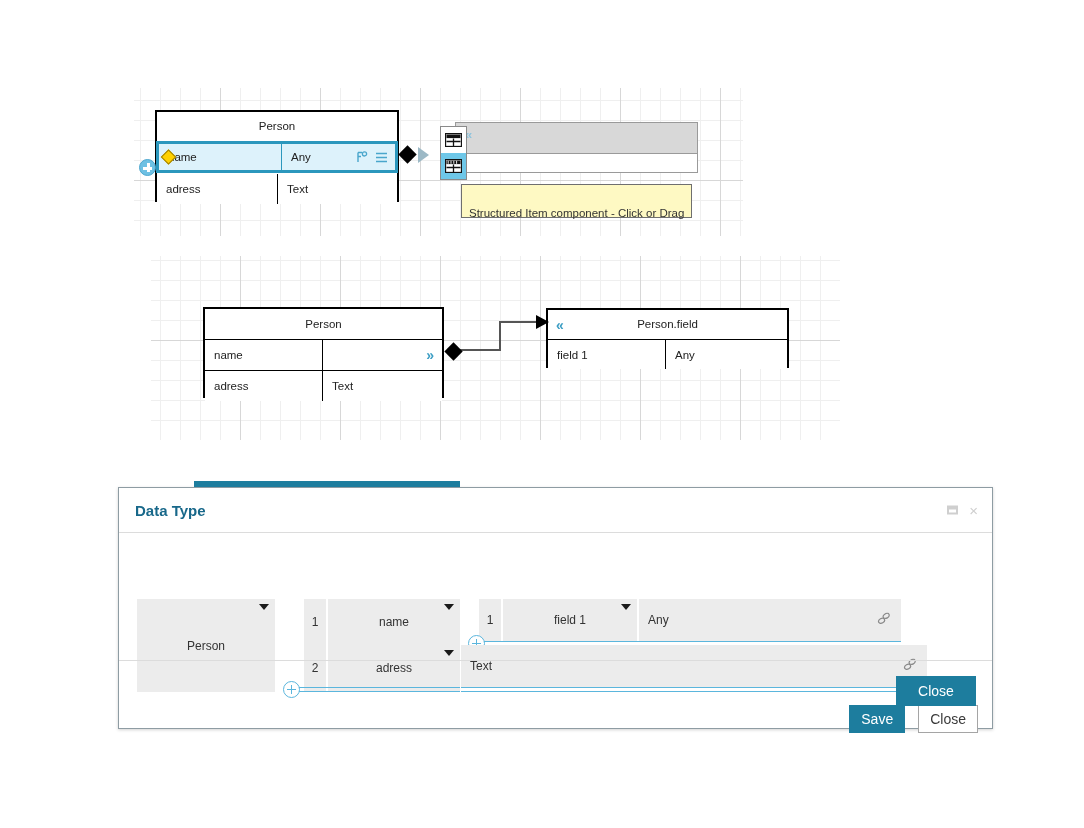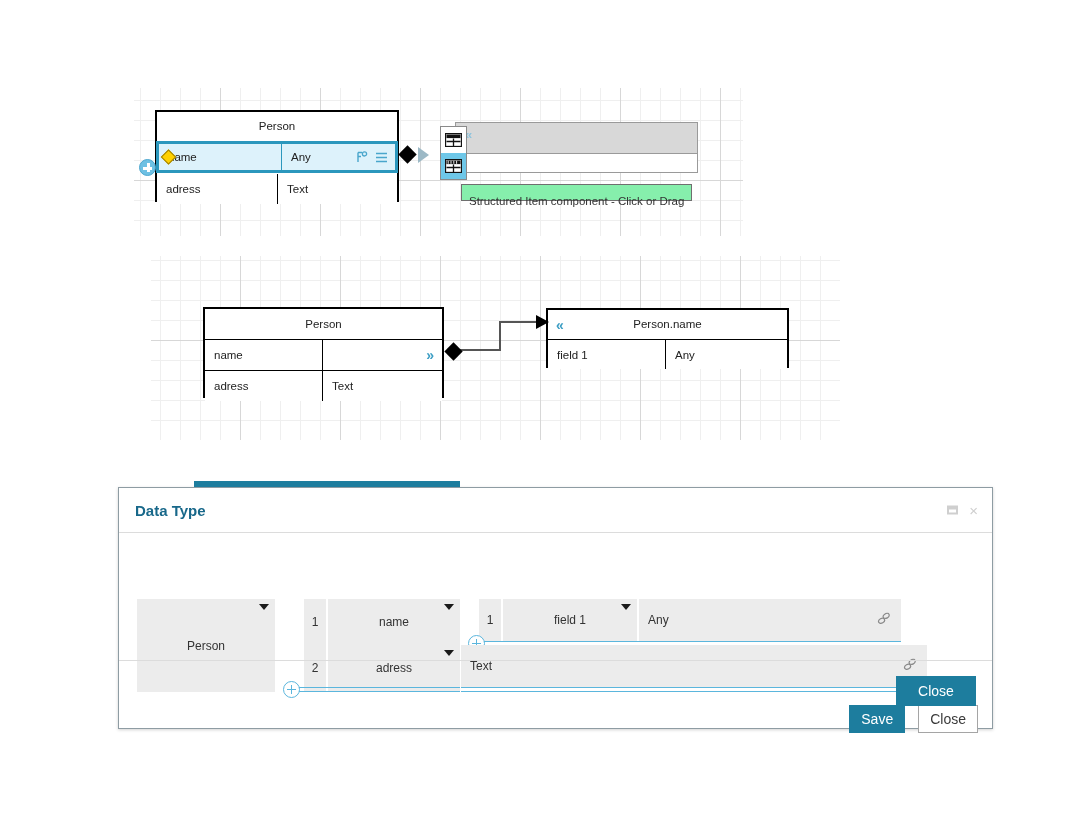--- a/index.html
+++ b/index.html
@@ -192,24 +192,24 @@
     display: flex;
     align-items: center;
     justify-content: center;
     box-sizing: border-box;
   }
   #palette-popup .pal-item.selected { background: #6ec7e8; }
 
   #tooltip-structured {
     position: absolute;
     left: 461px; top: 184px;
-    height: 17px;
+    height: 24px;
     line-height: 24px;
-    padding: 4px 7px;
-    background: #86efac;
+    padding: 16px 7px;
+    background: #fef9c3;
     border: 1px solid #6f6f6f;
     font-size: 11.5px;
     color: #333333;
     white-space: nowrap;
     z-index: 8;
     box-sizing: border-box;
   }
 
   
   #entity-person-bottom { left: 203px; top: 307px; width: 241px; height: 91px; }
@@ -523,21 +523,21 @@
     <div class="cell-left">adress</div>
     <div class="cell-right">Text</div>
   </div>
 </div>
 
 <span class="black-diamond" id="diamond-bottom"></span>
 
 <div class="entity" id="entity-personname">
   <div class="title-row">
     <span class="chevron-left-icon">«</span>
-    <span>Person.name</span>
+    <span>Person.field</span>
   </div>
   <div class="row">
     <div class="cell-left">field 1</div>
     <div class="cell-right">Any</div>
   </div>
 </div>
 
 <div id="dialog-accent"></div>
 
 <div id="dialog">

